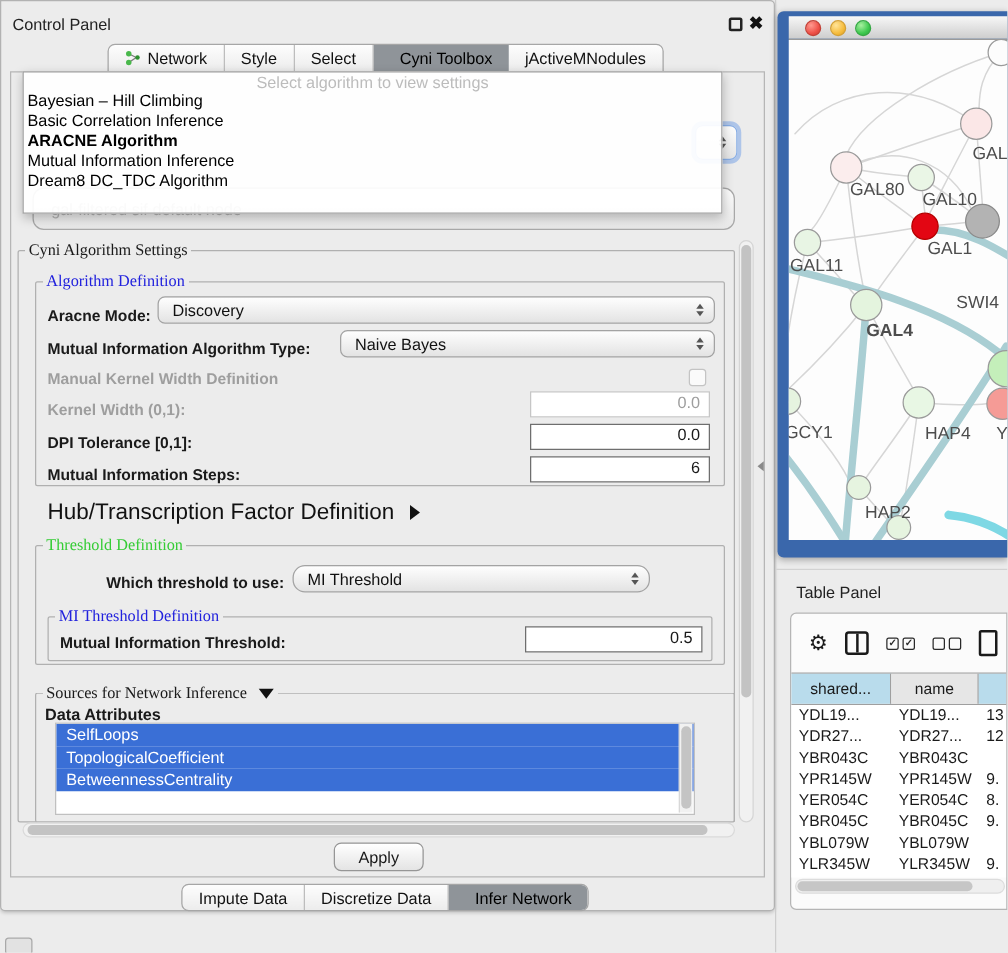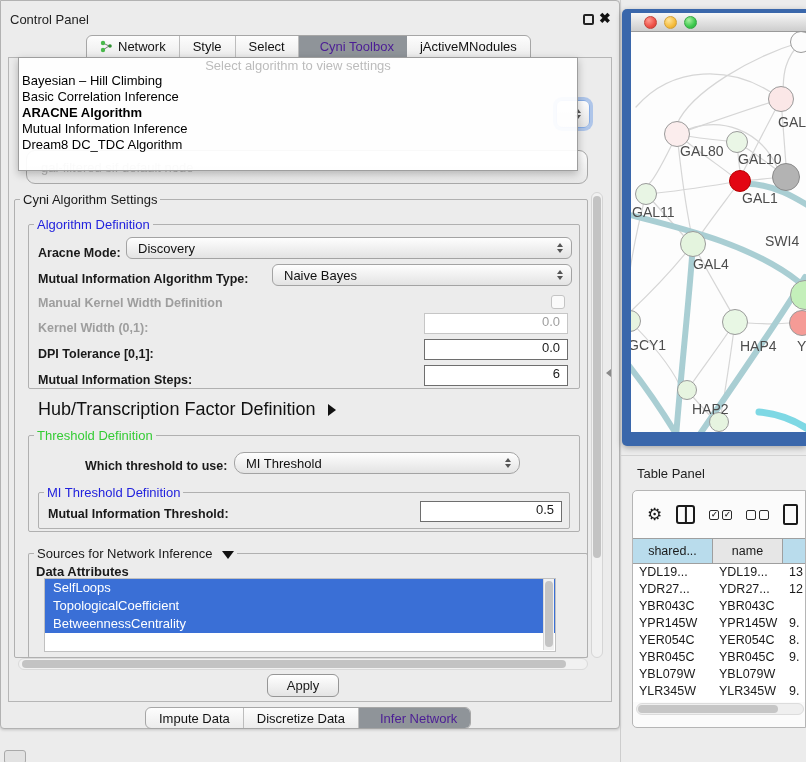--- a/index.html
+++ b/index.html
@@ -14,21 +14,21 @@
   .cp-float { left:583px; top:14px; width:11px; height:11px; border:2px solid #222; border-radius:2px; }
   .cp-close { left:599px; top:10px; font-size:14px; font-weight:bold; color:#111; }
 
   
   .tabbar { left:86px; top:35px; height:23px; display:flex; align-items:stretch;
             border:1px solid #a6a6a6; border-radius:6px 6px 0 0; overflow:hidden;
             background:linear-gradient(#fdfdfd,#ececec); }
   .tabseg { display:flex; align-items:center; gap:5px; padding:0 13px; font-size:13px; color:#111;
             border-right:1px solid #bdbdbd; cursor:default; }
   .tabseg:last-child { border-right:none; }
-  .tabseg.sel { background:#8f9499; color:#4c1d95; border-right:none;padding-left:21px; }
+  .tabseg.sel { background:#8f9499; color:#000000; border-right:none;padding-left:21px; }
 
   
   .cp-content { left:8px; top:57px; width:604px; height:645px; border:1px solid #b6b6b6; background:#ececec; }
 
   
   .ghost-label { left:28px; top:84px; font-size:13px; color:#cccccc; z-index:1; }
   .ghost-combo { left:26px; top:150px; width:562px; height:34px; border:1px solid #a8a8a8; border-radius:9px;
                  background:linear-gradient(#fdfdfd,#e7e7e7); z-index:1; display:flex; align-items:center; }
   .ghost-combo span { margin-left:14px; font-size:13px; color:#b5b5b5; }
   .focus-combo { left:556px; top:100px; width:34px; height:28px; border:1px solid #88aee6; border-radius:6px;
@@ -37,21 +37,21 @@
 
   
   .popup { left:18px; top:57px; width:560px; height:114px; background:rgba(255,255,255,.93);
            border:1px solid #9e9e9e; box-shadow:0 3px 8px rgba(0,0,0,.25); z-index:5; }
   .popup-placeholder { text-align:center; font-size:13px; color:#bcbcbc; height:15px; line-height:15px; }
   .popup-item { font-size:13px; height:16px; line-height:16px; padding-left:3px; color:#000; white-space:nowrap; }
   .popup-item.sel { font-weight:bold; }
 
   
   fieldset { position:absolute; border:1px solid #b0b0b0; border-radius:2px; background:transparent; }
-  legend { font-size:13px; padding:0 3px; margin-left:5px; white-space:nowrap; }
+  legend { font-size:13px; padding:0 3px; margin-left:5px; white-space:nowrap;font-family:Liberation Serif, serif; }
   .lg-black { color:#1a1a1a; } .lg-blue { color:#2222dd; } .lg-green { color:#35cc35; }
 
   .flabel { font-size:12.5px; font-weight:bold; color:#1a1a1a; white-space:nowrap; }
   .flabel.dis { color:#9e9e9e; }
 
   .combo { display:flex; align-items:center; border:1px solid #a3a3a3; border-radius:6px;
            background:linear-gradient(#fefefe,#e3e3e3); font-size:13px; }
   .combo .val { margin-left:11px; color:#111; white-space:nowrap; }
   .spin { display:flex; flex-direction:column; gap:2px; margin-left:auto; margin-right:8px; }
   .spin i { display:block; width:0; height:0; border-left:3.5px solid transparent; border-right:3.5px solid transparent; }
@@ -342,21 +342,21 @@
     <div class="net-node" style="left: 95px; top: 99px; width: 22px; height: 22px; background: rgb(234, 246, 230);"></div>
     <div class="net-label" style="left: 107px; top: 119px;">GAL10</div>
     <div class="net-node" style="left: 98px; top: 138px; width: 22px; height: 22px; background: rgb(227, 6, 19); border-color: rgb(181, 0, 0);"></div>
     <div class="net-label" style="left: 111px; top: 158px;">GAL1</div>
     <div class="net-node" style="left: 141px; top: 131px; width: 28px; height: 28px; background: rgb(179, 179, 179); border-color: rgb(138, 138, 138);"></div>
     <div class="net-node" style="left: 4px; top: 151px; width: 22px; height: 22px; background: rgb(232, 245, 228);"></div>
     <div class="net-label" style="left: 1px; top: 172px;">GAL11</div>
     <div class="net-node" style="left: 159px; top: 248px; width: 30px; height: 30px; background: rgb(196, 239, 186);"></div>
     <div class="net-label" style="left: 134px; top: 201px;">SWI4</div>
     <div class="net-node" style="left: 49px; top: 199px; width: 26px; height: 26px; background: rgb(228, 244, 222);"></div>
-    <div class="net-label" style="left: 62px; top: 224px;">GAL4</div>
+    <div class="net-label" style="left: 62px; top: 224px; font-weight: bold;">GAL4</div>
     <div class="net-node" style="left: -12px; top: 278px; width: 22px; height: 22px; background: rgb(230, 244, 224);"></div>
     <div class="net-label" style="left: -3px; top: 305px;">GCY1</div>
     <div class="net-node" style="left: 91px; top: 277px; width: 26px; height: 26px; background: rgb(232, 247, 228);"></div>
     <div class="net-label" style="left: 109px; top: 306px;">HAP4</div>
     <div class="net-node" style="left: 158px; top: 278px; width: 26px; height: 26px; background: rgb(245, 155, 150);"></div>
     <div class="net-label" style="left: 166px; top: 306px;">Y</div>
     <div class="net-node" style="left: 46px; top: 348px; width: 20px; height: 20px; background: rgb(230, 244, 224);"></div>
     <div class="net-label" style="left: 61px; top: 369px;">HAP2</div>
     <div class="net-node" style="left: 78px; top: 380px; width: 20px; height: 20px; background: rgb(230, 244, 224);"></div>
   </div>

